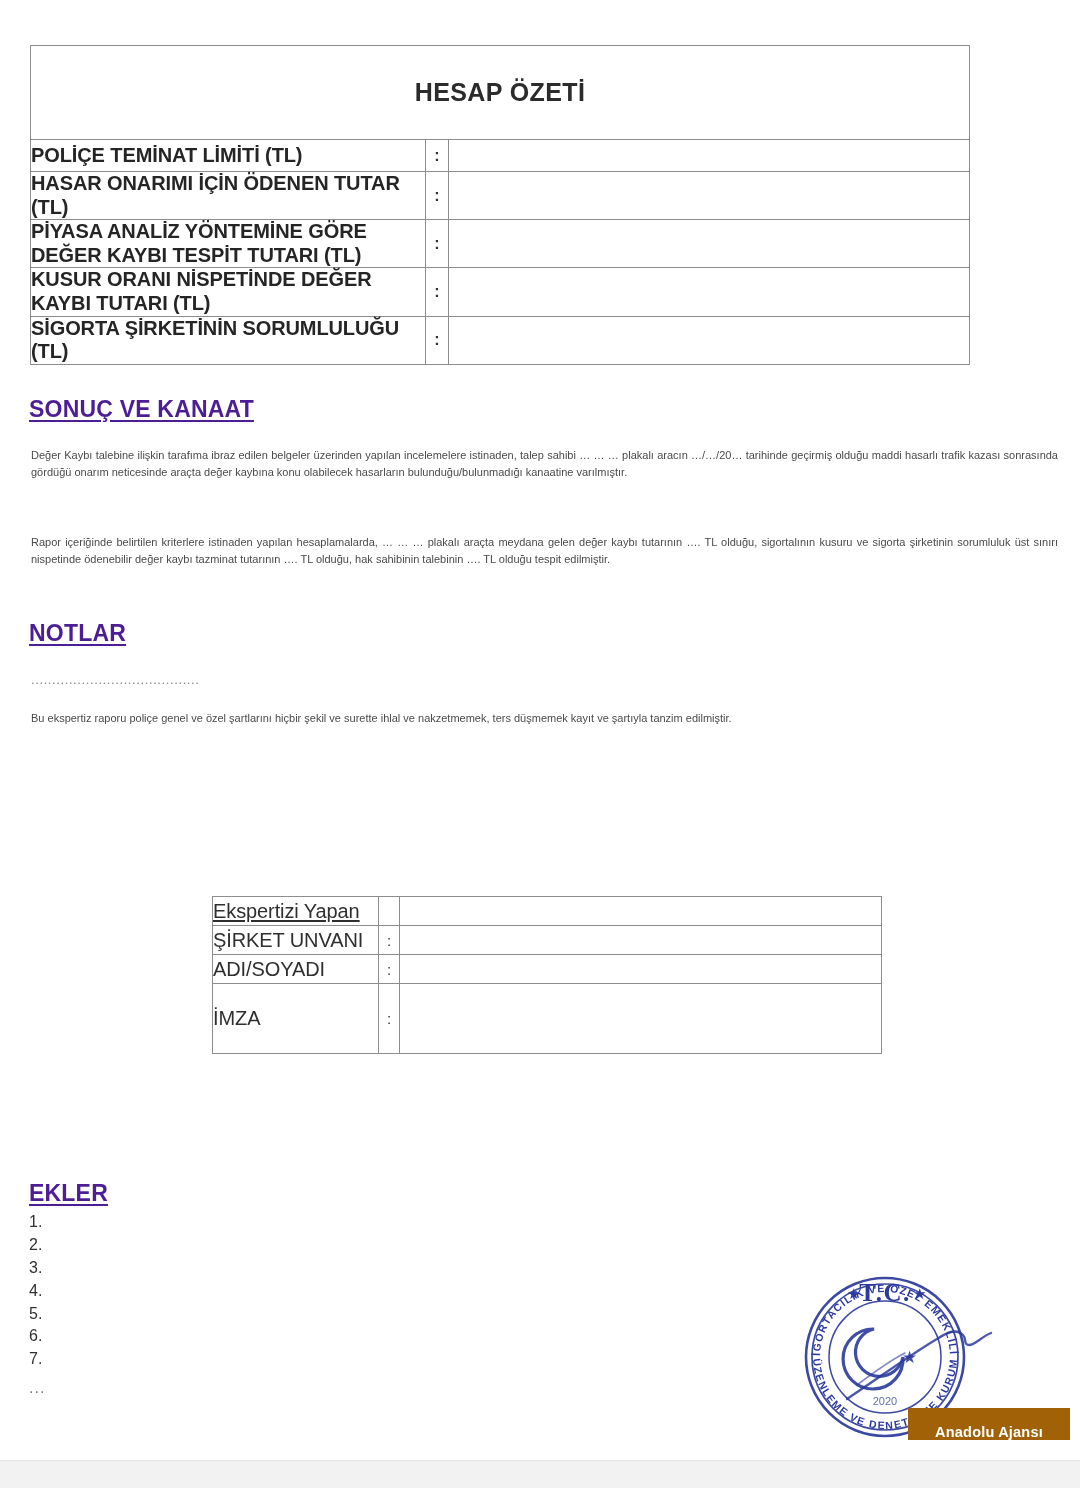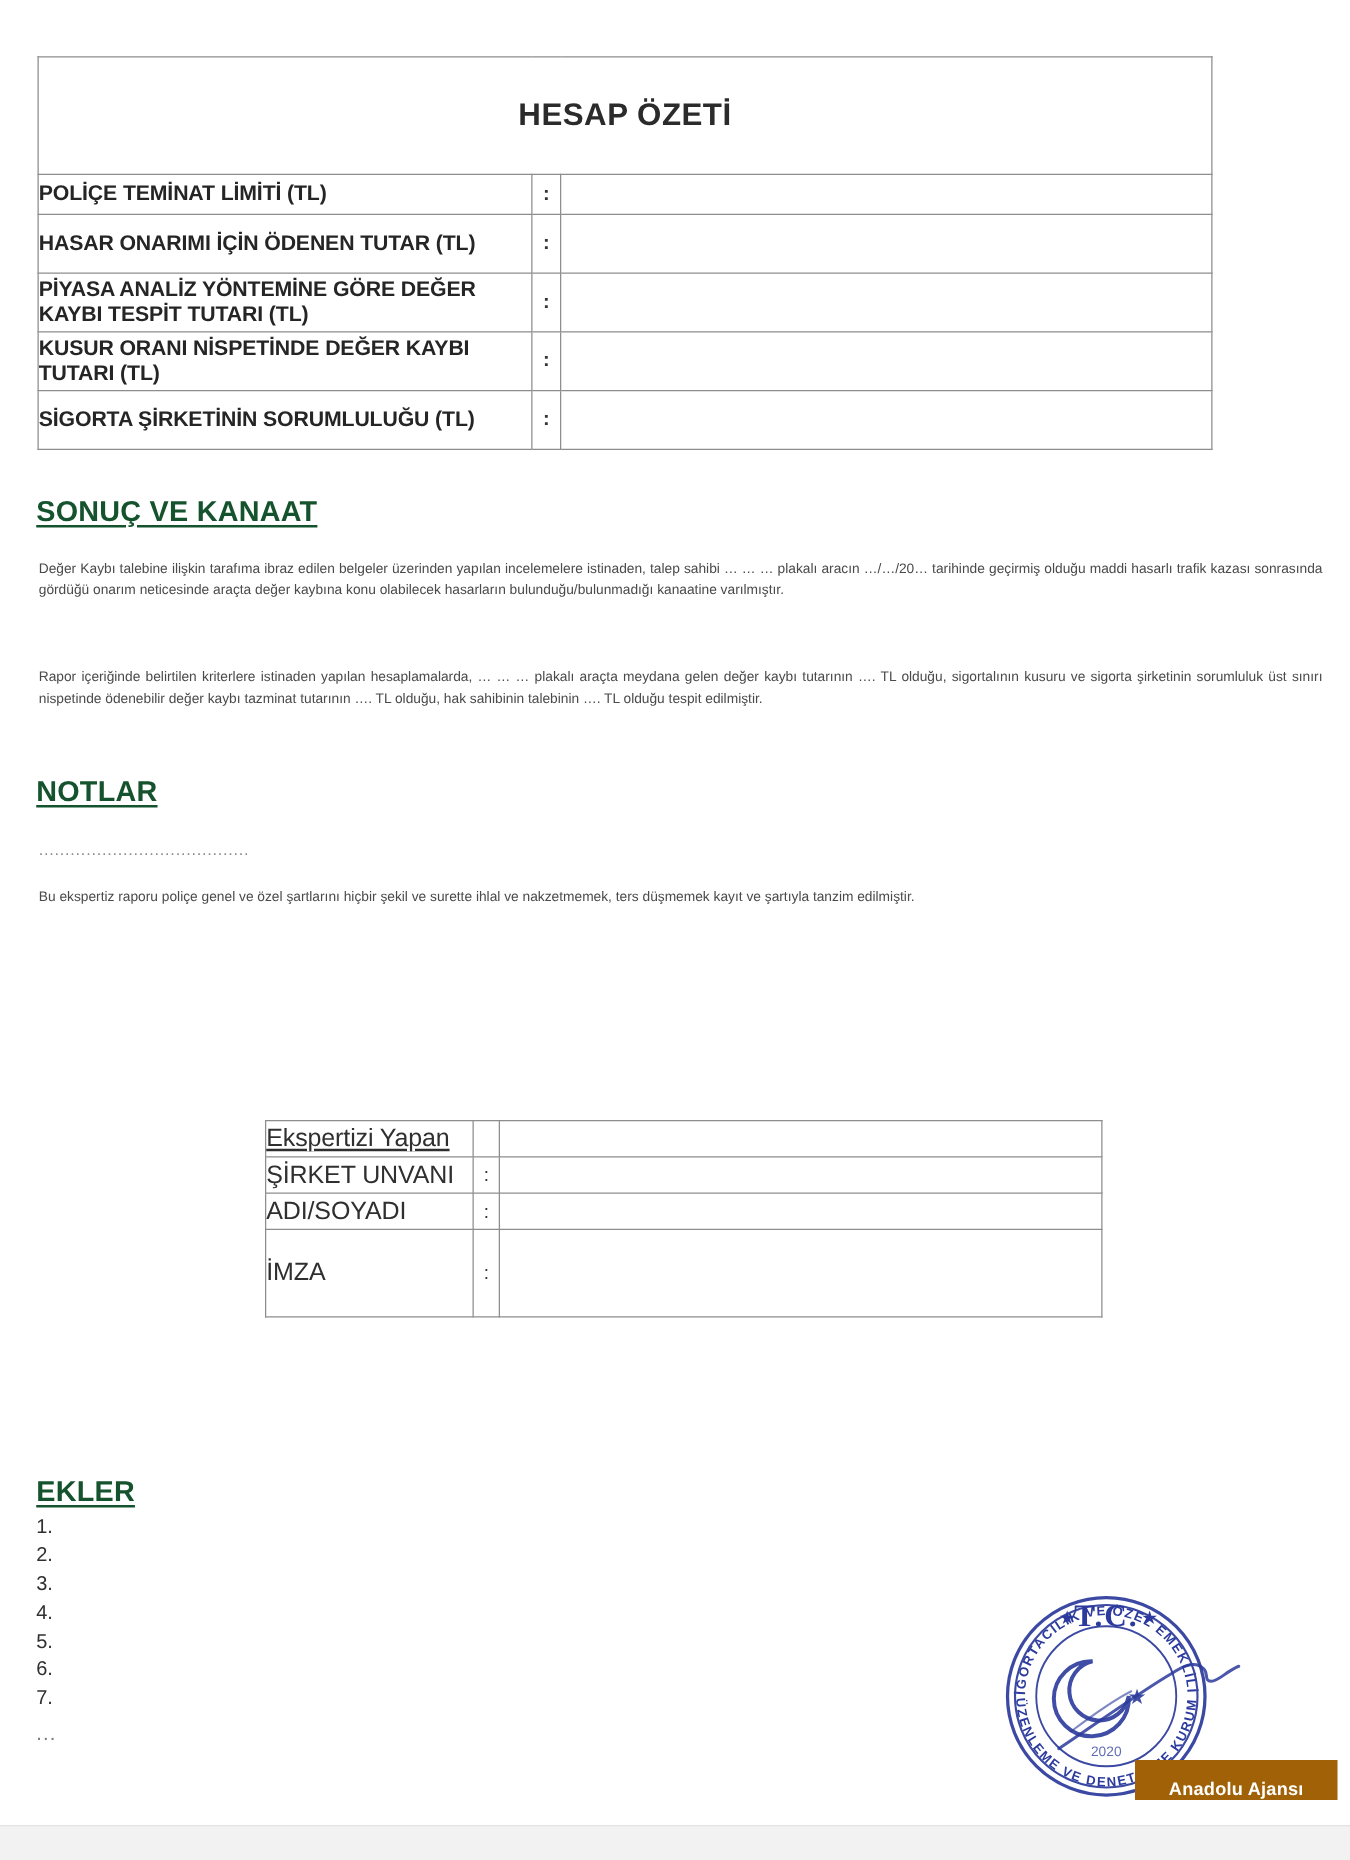--- a/index.html
+++ b/index.html
@@ -53,21 +53,21 @@
     vertical-align: middle;
   }
   .summary-title {
     font-size: 25px;
     font-weight: bold;
     color: #2b2b2b;
     letter-spacing: 0.4px;
   }
   .sum-label {
     width: 395px;
-    font-size: 17px;
+    font-size: 20px;
     font-weight: bold;
     color: #252525;
     padding: 5px 0 5px 7px;
     line-height: 1.18;
     letter-spacing: -0.1px;
   }
   .sum-colon {
     width: 23px;
     text-align: center;
     font-size: 16px;
@@ -78,21 +78,21 @@
     background: #fff;
   }
   .row-h1 { height: 32px; }
   .row-h2 { height: 47px; padding-left: 36px; }
 
   
   .section-heading {
     position: absolute;
     font-size: 23px;
     font-weight: bold;
-    color: #14532d;
+    color: #4c1d95;
     text-decoration: underline;
     text-underline-offset: 3px;
     letter-spacing: 0.2px;
   }
   #sonuc-heading { left: 29px; top: 396px; }
   #notlar-heading { left: 29px; top: 620px; }
   #ekler-heading  { left: 29px; top: 1180px; }
 
   
   .body-par {

